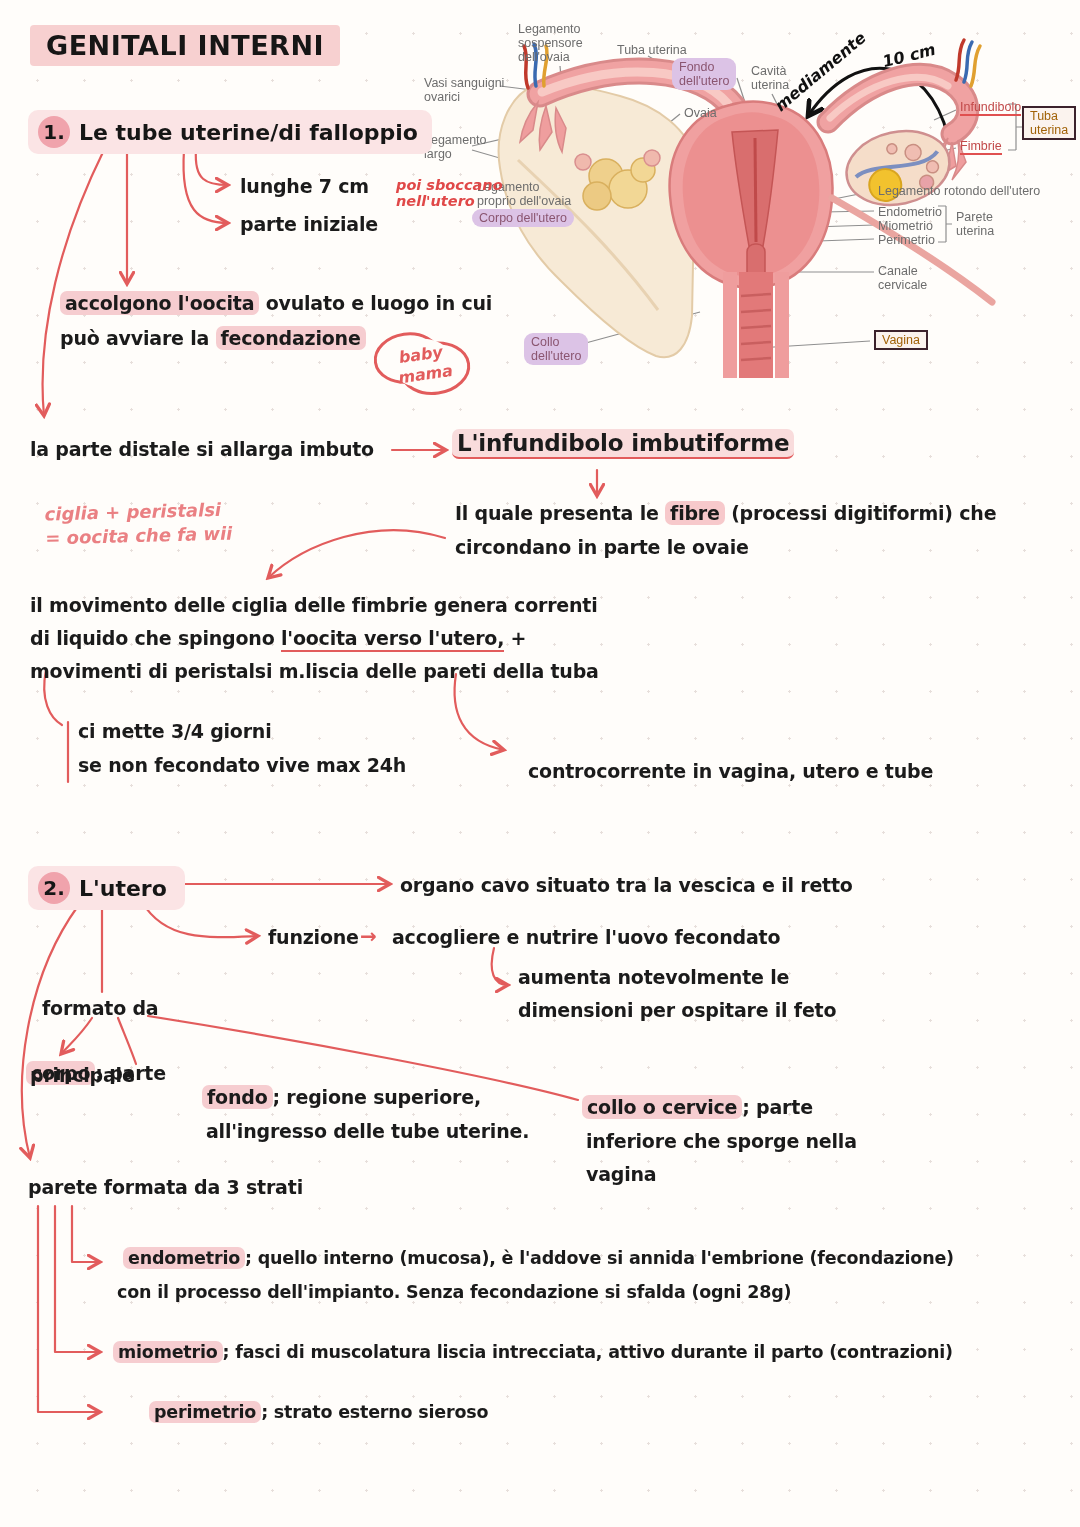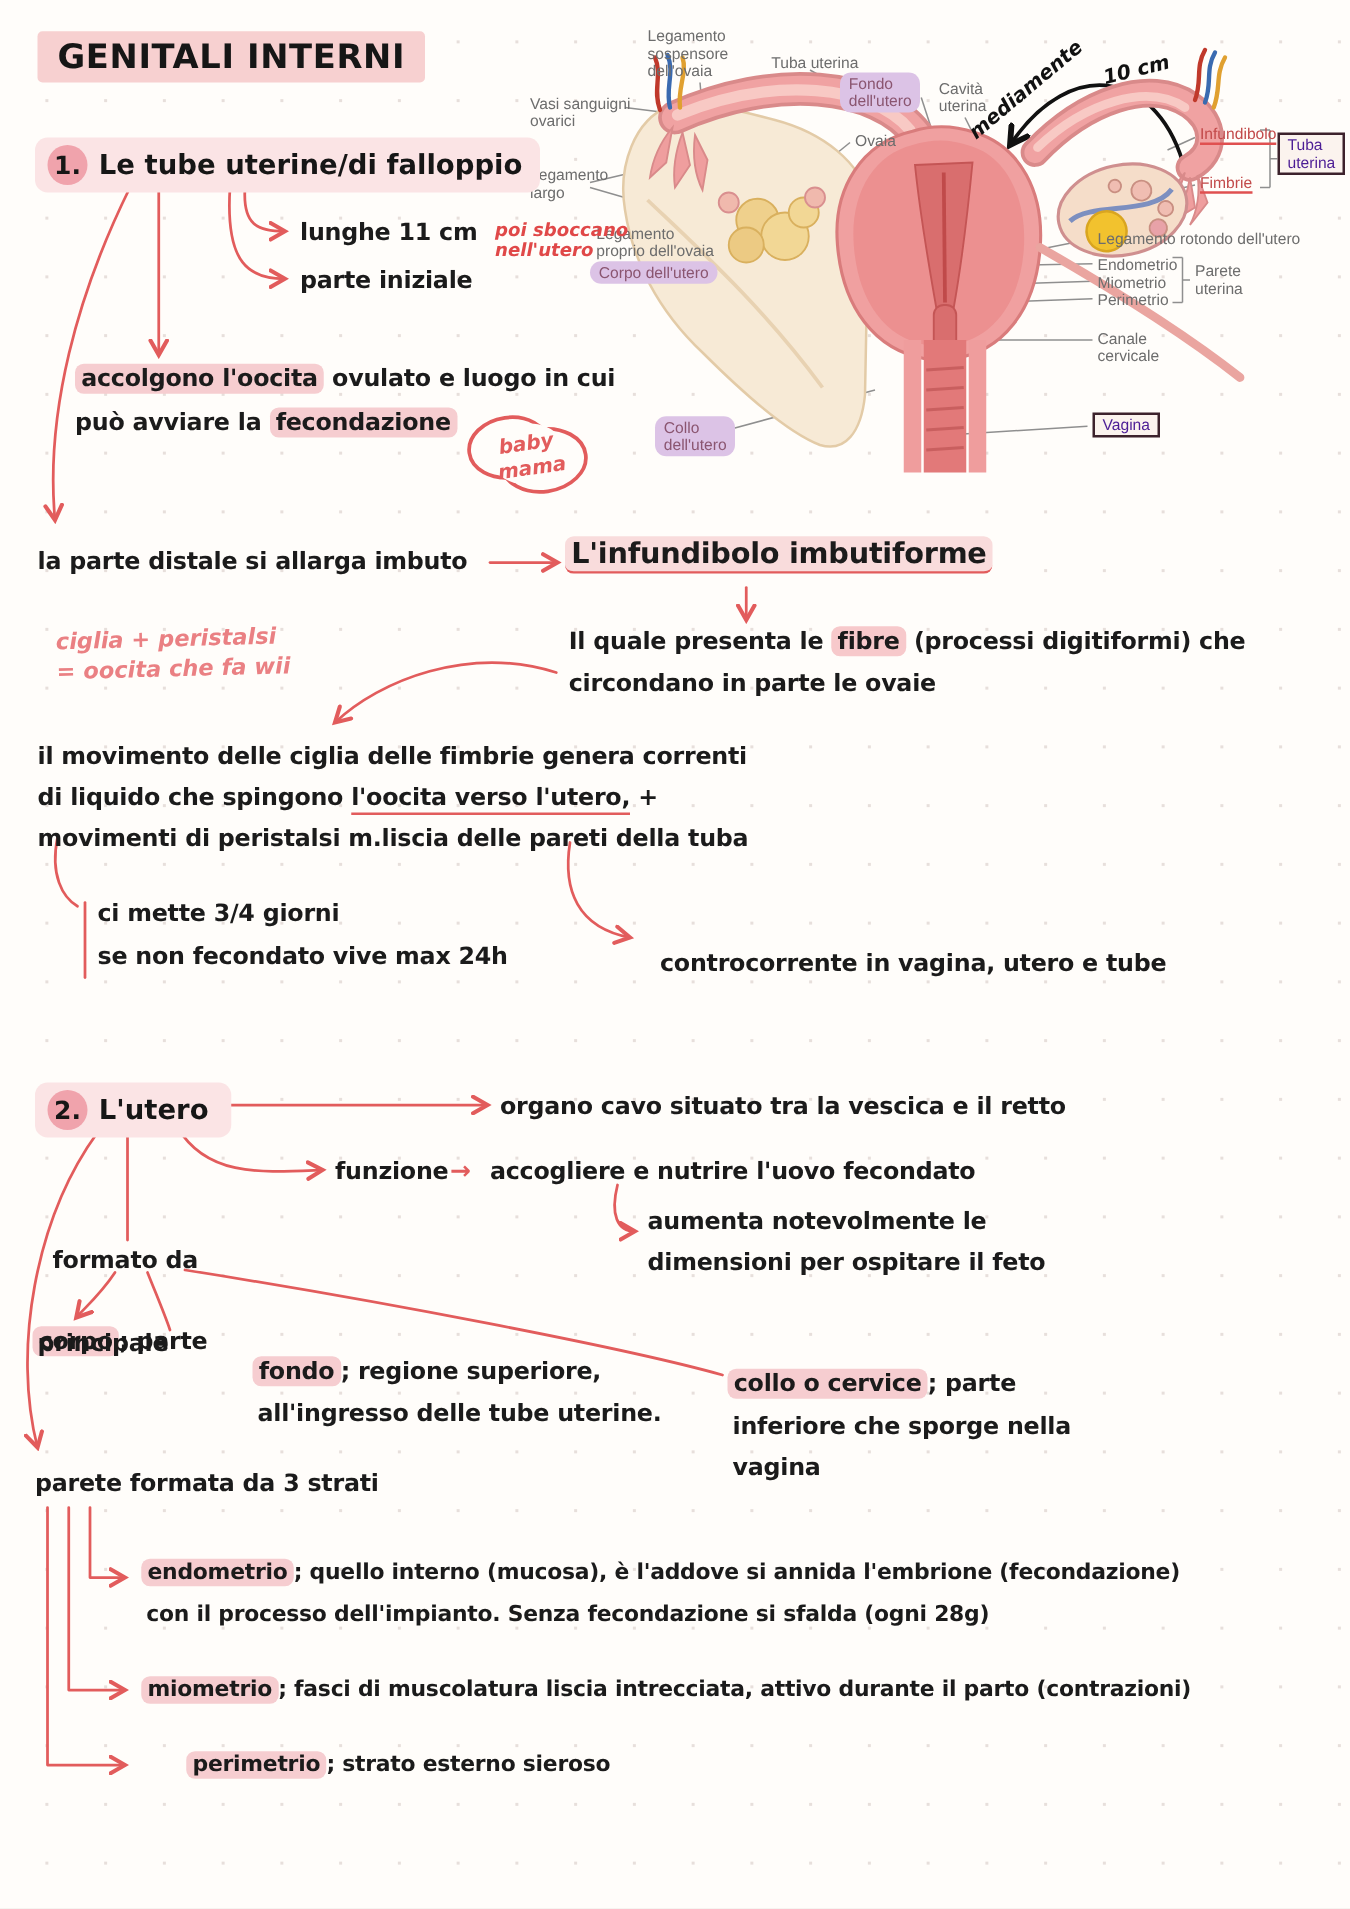--- a/index.html
+++ b/index.html
@@ -18,21 +18,21 @@
   .hl-soft{background:#f9dcdc;border-radius:7px;padding:1px 5px;}
   .ul-red{border-bottom:2.5px solid #e25c5c;padding-bottom:1px;}
   .title{font-size:27px;font-weight:700;letter-spacing:.5px;background:#f7d0d0;border-radius:4px;padding:5px 16px;margin-top:28px;}
   .sec-band{background:#fbe4e5;border-radius:10px;padding:6px 14px 6px 10px;display:flex;align-items:center;gap:9px;}
   .sec-num{background:#f0a3ac;border-radius:50%;width:32px;height:32px;display:flex;align-items:center;justify-content:center;font-weight:700;font-size:20px;}
   .sec-h{font-weight:700;font-size:22px;}
   
   .dl{font-family:"Liberation Sans","DejaVu Sans",sans-serif;font-size:12.5px;line-height:1.12;color:#6d6d6d;white-space:pre-line;}
   .dl-purple{background:#dcc3e6;border-radius:9px;padding:2px 7px;color:#8a5570;}
   .dl-red{color:#c24a4a;border-bottom:2px solid #e05050;padding-bottom:0;}
-  .dl-box{border:2.5px solid #3c222c;background:#fbf3ee;padding:1px 6px;color:#4c1d95;}
+  .dl-box{border:2.5px solid #3c222c;background:#fbf3ee;padding:1px 6px;color:#a16207;}
   .hand-red{font-style:italic;font-weight:700;color:#e04848;font-size:14.5px;line-height:1.1;white-space:pre-line;}
   .hand-pink{font-style:italic;font-weight:700;color:#ea8083;font-size:18px;line-height:1.35;white-space:pre-line;}
   .hand-black{font-style:italic;font-weight:700;color:#111;font-size:16px;white-space:nowrap;}
   svg{display:block;}
 </style>
 </head>
 <body>
 
 <div id="page">
 
@@ -209,21 +209,21 @@
 
   <div class="abs" style="left:30px;top:30px;">
     <span class="title">GENITALI INTERNI</span>
   </div>
 
   <div class="abs sec-band" style="left:28px;top:110px;">
     <span class="sec-num">1.</span>
     <span class="sec-h">Le tube uterine/di falloppio</span>
   </div>
 
-  <div class="abs t" style="left:240px;top:175px;">lunghe 11 cm</div>
+  <div class="abs t" style="left:240px;top:175px;">lunghe 7 cm</div>
   <div class="abs hand-red" style="left:396px;top:178px;">poi sboccano
 nell'utero</div>
   <div class="abs t" style="left:240px;top:213px;">parte iniziale</div>
 
   <div class="abs t" style="left:60px;top:292px;">
     <span class="hl">accolgono l'oocita</span><span> ovulato e luogo in cui</span>
   </div>
   <div class="abs t" style="left:60px;top:327px;">
     <span>può avviare la </span><span class="hl">fecondazione</span>
   </div>
@@ -289,21 +289,21 @@
   <div class="abs t" style="left:206px;top:1120px;">all'ingresso delle tube uterine.</div>
 
   <div class="abs t" style="left:582px;top:1096px;">
     <span class="hl">collo o cervice</span><span>; parte</span>
   </div>
   <div class="abs t" style="left:586px;top:1130px;">inferiore che sporge nella</div>
   <div class="abs t" style="left:586px;top:1163px;">vagina</div>
 
   <div class="abs t" style="left:28px;top:1176px;">parete formata da 3 strati</div>
 
-  <div class="abs t t-sm" style="left:113px;top:1248px;">
+  <div class="abs t t-sm" style="left:123px;top:1248px;">
     <span class="hl">endometrio</span><span>; quello interno (mucosa), è l'addove si annida l'embrione (fecondazione)</span>
   </div>
   <div class="abs t t-sm" style="left:117px;top:1282px;">con il processo dell'impianto. Senza fecondazione si sfalda (ogni 28g)</div>
 
   <div class="abs t t-sm" style="left:113px;top:1342px;">
     <span class="hl">miometrio</span><span>; fasci di muscolatura liscia intrecciata, attivo durante il parto (contrazioni)</span>
   </div>
 
   <div class="abs t t-sm" style="left:113px;top:1402px;padding-left:36px;">
     <span class="hl">perimetrio</span><span>; strato esterno sieroso</span>

